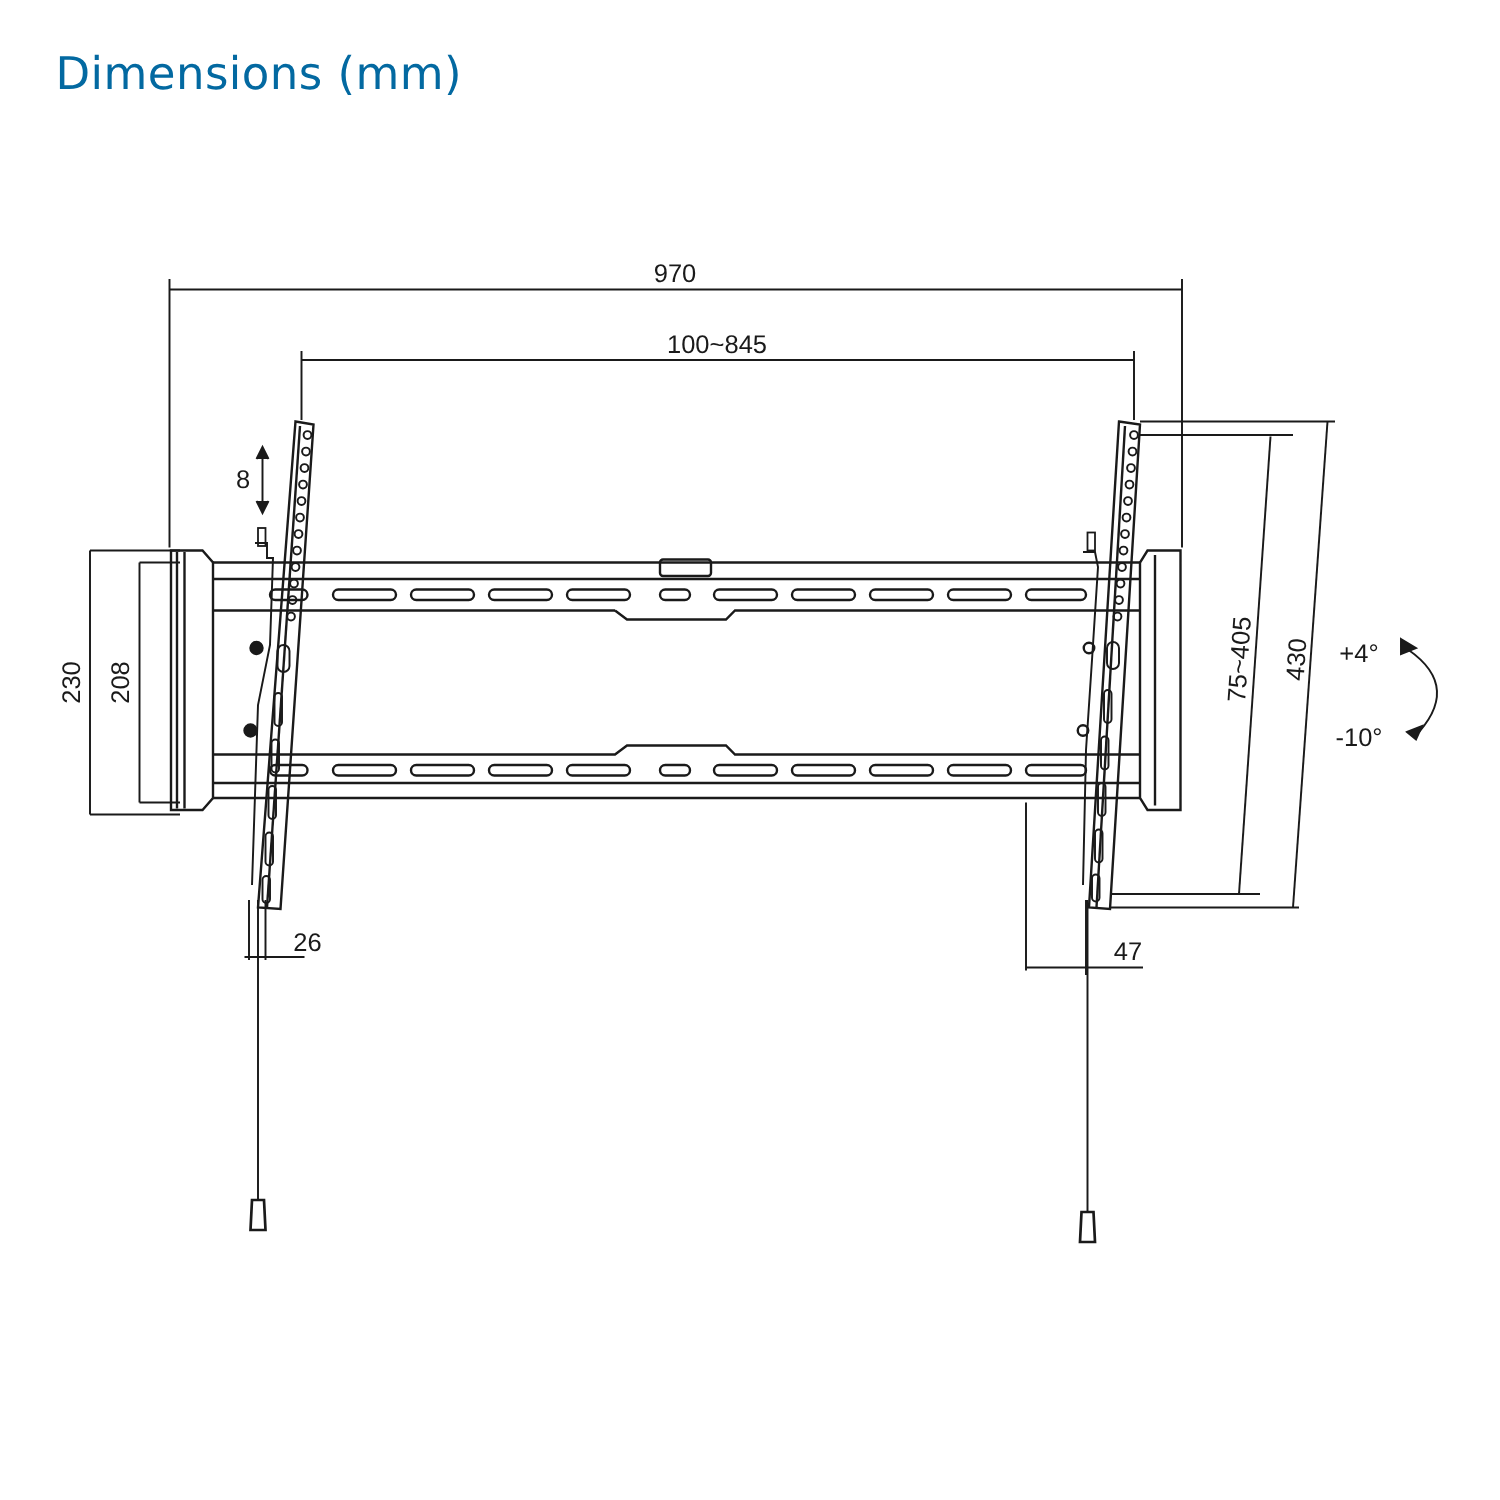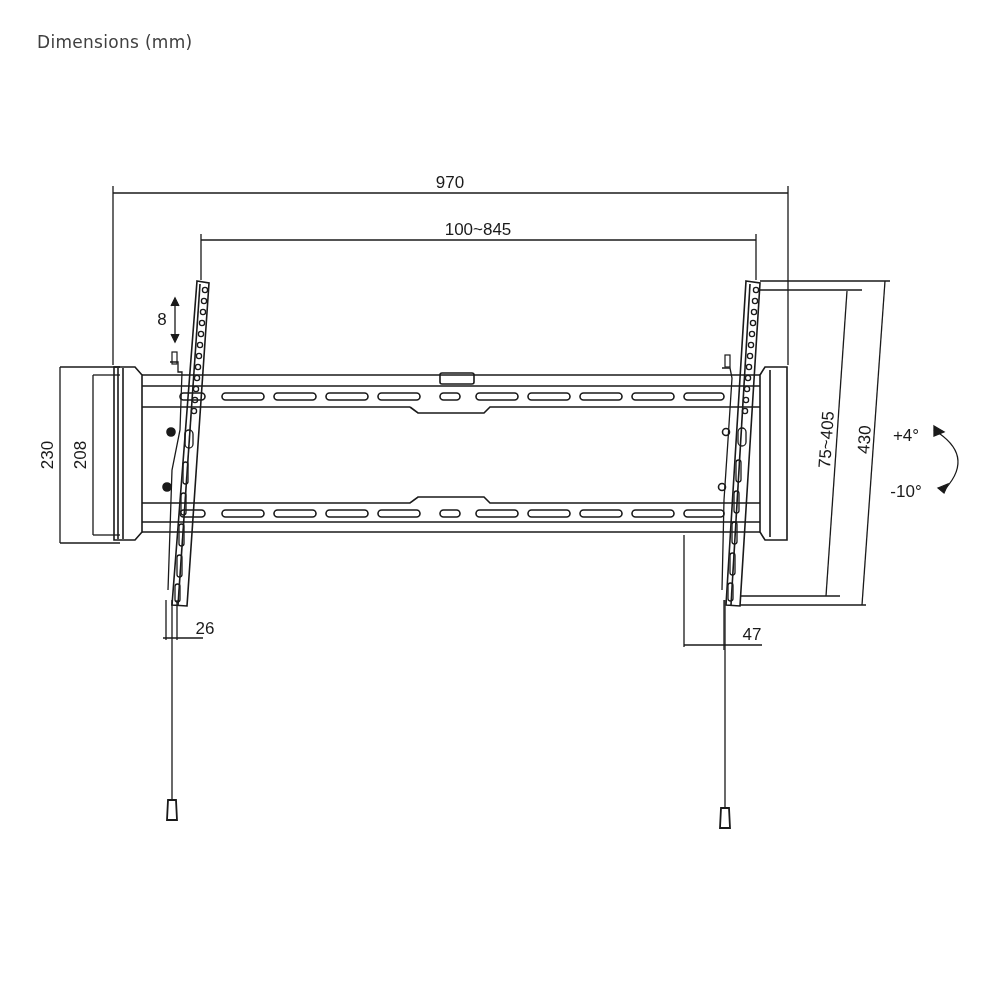--- a/index.html
+++ b/index.html
@@ -1,17 +1,17 @@
 <!DOCTYPE html>
 <html><head>
 <meta charset="utf-8">
 <style>
   html, body { margin:0; padding:0; background:#ffffff; }
   body { width:1000px; height:1000px; position:relative; overflow:hidden; font-family:"DejaVu Sans", sans-serif; color:#1a1a1a; }
-  .title { position:absolute; left:37px; top:32px; font-size:17px; font-weight:400; letter-spacing:0.3px; color:#404040; }
+  .title { position:absolute; left:37px; top:32px; font-size:30px; font-weight:400; letter-spacing:0.3px; color:#0369a1; }
   svg { position:absolute; left:0; top:0; }
   .dim { font-family:"Liberation Sans", sans-serif; font-size:17px; fill:#1a1a1a; }
 </style>
 </head>
 <body>
 
 <div class="title">Dimensions (mm)</div>
 
 <svg width="1000" height="1000" viewBox="0 0 1000 1000">
   <g stroke="#1a1a1a" fill="none" stroke-width="1.3">

